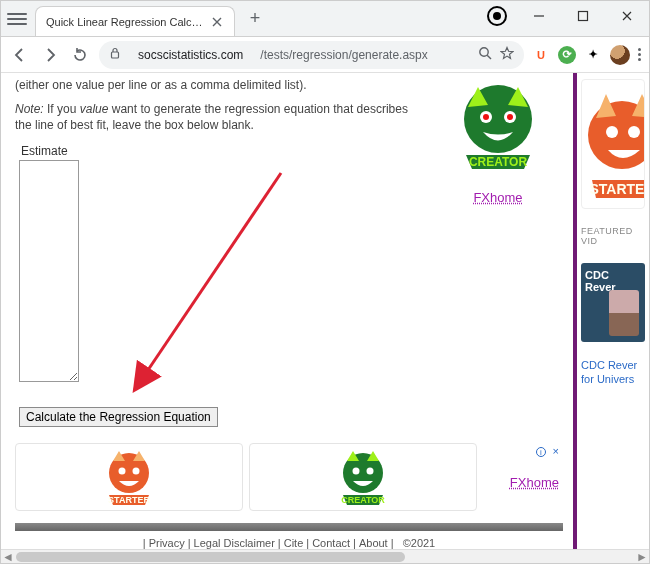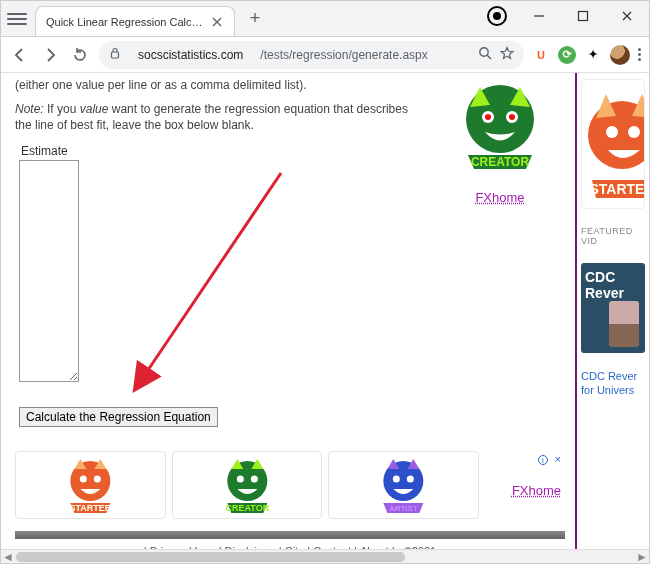--- a/index.html
+++ b/index.html
@@ -30,21 +30,21 @@
 .ext-u{color:#ff5722}
 .ext-green{background:#4caf50;color:#fff}
 .ext-puzzle{color:#000}
 .avatar{width:20px;height:20px;border-radius:50%;background:radial-gradient(circle at 35% 30%,#d0a070 0 40%,#6b3f20 41% 100%)}
 .kebab{display:flex;flex-direction:column;gap:2px;cursor:pointer}
 .kebab span{width:3px;height:3px;background:#5f6368;border-radius:50%}
 
 .viewport{flex:1;position:relative;overflow:hidden;background:#fff}
 .page{position:absolute;inset:0;overflow:hidden}
 .content-wrap{display:flex;height:100%}
-.main-col{flex:1;border-right:2px solid #701a75;padding:4px 10px 0 14px;min-width:0;display:flex;flex-direction:column}
+.main-col{flex:1;border-right:4px solid #701a75;padding:4px 10px 8px 14px;min-width:0;display:flex;flex-direction:column}
 .side-col{width:72px;padding:6px 4px;overflow:hidden}
 
 .instr{font-size:12px;color:#444;line-height:1.35}
 .instr i{font-style:italic}
 .label{font-size:12px;margin:10px 0 2px 6px}
 textarea.estimate{width:60px;height:222px;resize:both;border:1px solid #999;font-family:inherit;font-size:12px;padding:2px;background:#fff;margin-left:4px}
 .calc-btn{margin-top:22px;margin-left:4px;font-size:12px;padding:2px 6px;background:#efefef;border:1px solid #8a8a8a;cursor:pointer}
 
 .toprow{display:flex;gap:12px}
 .toprow-text{flex:1;min-width:0}
@@ -61,21 +61,21 @@
 .ad-meta .ad-x{color:#2a6ac7;font-size:11px;margin-left:4px;cursor:pointer}
 .ad-meta .ad-i{display:inline-block;width:10px;height:10px;border:1px solid #2a6ac7;border-radius:50%;font-size:8px;line-height:10px;text-align:center;cursor:pointer}
 .ad-meta .fxhome{margin-top:18px}
 
 .footer-sep{height:8px;background:linear-gradient(#888,#666);margin-top:12px}
 .legal{height:24px;font-size:11px;display:flex;align-items:center;justify-content:center;gap:3px;color:#555;background:#fff}
 .legal a{color:#555;text-decoration:none;cursor:pointer}
 
 .side-tile{width:100%;height:130px;background:#fff;border:1px solid #eee;border-radius:4px;overflow:hidden;margin-bottom:10px}
 .side-head{font-size:9px;color:#888;letter-spacing:.5px;margin:17px 0}
-.vid-thumb{width:100%;height:90px;background:#2b4d66;color:#fff;font-size:14px;font-weight:bold;padding:6px 4px;position:relative;border-radius:3px;overflow:hidden}
+.vid-thumb{width:100%;height:79px;background:#2b4d66;color:#fff;font-size:11px;font-weight:bold;padding:6px 4px;position:relative;border-radius:3px;overflow:hidden}
 .vid-thumb:after{content:"";position:absolute;right:6px;bottom:6px;width:30px;height:46px;background:linear-gradient(#caa 0 50%,#865 50% 100%);border-radius:3px}
 .vid-title{font-size:11px;color:#2a6ac7;margin-top:16px;line-height:1.3}
 
 .hscroll{position:absolute;left:0;right:0;bottom:0;height:14px;background:#f1f1f1;border-top:1px solid #ddd;display:flex;align-items:center}
 .hscroll .thumb{width:60%;height:10px;background:#c9c9c9;border-radius:5px;margin-left:1px}
 .hscroll .arrow{width:14px;text-align:center;color:#888;cursor:pointer}
 </style>
 </head>
 <body>
 
@@ -213,31 +213,20 @@
               <svg class="mascot" viewBox="0 0 100 60">
                 <circle cx="50" cy="26" r="20" fill="#1e7a2d"></circle>
                 <path d="M34 14 L40 4 L46 14 M66 14 L60 4 L54 14" fill="#9ef01a"></path>
                 <circle cx="43" cy="24" r="3.5" fill="#fff"></circle>
                   <circle cx="57" cy="24" r="3.5" fill="#fff"></circle>
                 <path d="M40 34 Q50 44 60 34" fill="#fff"></path>
                 <path d="M30 48 L70 48 L66 58 L34 58 Z" fill="#1e7a2d"></path>
                 <text x="50" y="56" text-anchor="middle" font-size="9" font-weight="900" fill="#9ef01a">CREATOR</text>
               </svg>
             </div>
-            <div class="ad-card">
-              <svg class="mascot" viewBox="0 0 100 60">
-                <circle cx="50" cy="26" r="20" fill="#2d4fc9"></circle>
-                <path d="M34 14 L40 4 L46 14 M66 14 L60 4 L54 14" fill="#9b5de5"></path>
-                <circle cx="43" cy="24" r="3.5" fill="#fff"></circle>
-                  <circle cx="57" cy="24" r="3.5" fill="#fff"></circle>
-                <path d="M40 34 Q50 44 60 34" fill="#fff"></path>
-                <path d="M30 48 L70 48 L66 58 L34 58 Z" fill="#9b5de5"></path>
-                <text x="50" y="56" text-anchor="middle" font-size="8" font-weight="900" fill="#c8f">ARTIST</text>
-              </svg>
-            </div>
             <div class="ad-meta">
               <span class="ad-i">i</span>
               <span class="ad-x">×</span><br>
               <a class="fxhome">FXhome</a>
             </div>
           </div>
 
           <div class="footer-sep"></div>
           <div class="legal">
             | <a>Privacy</a>

